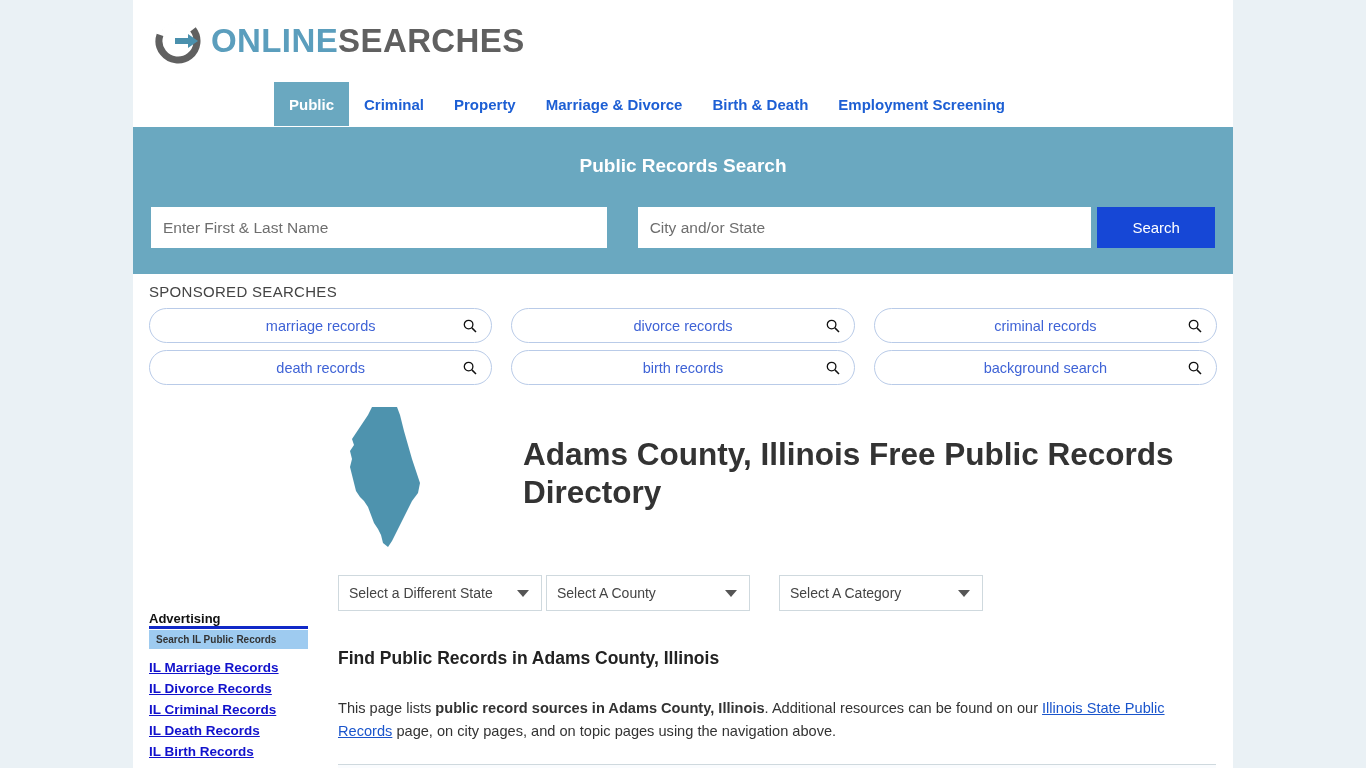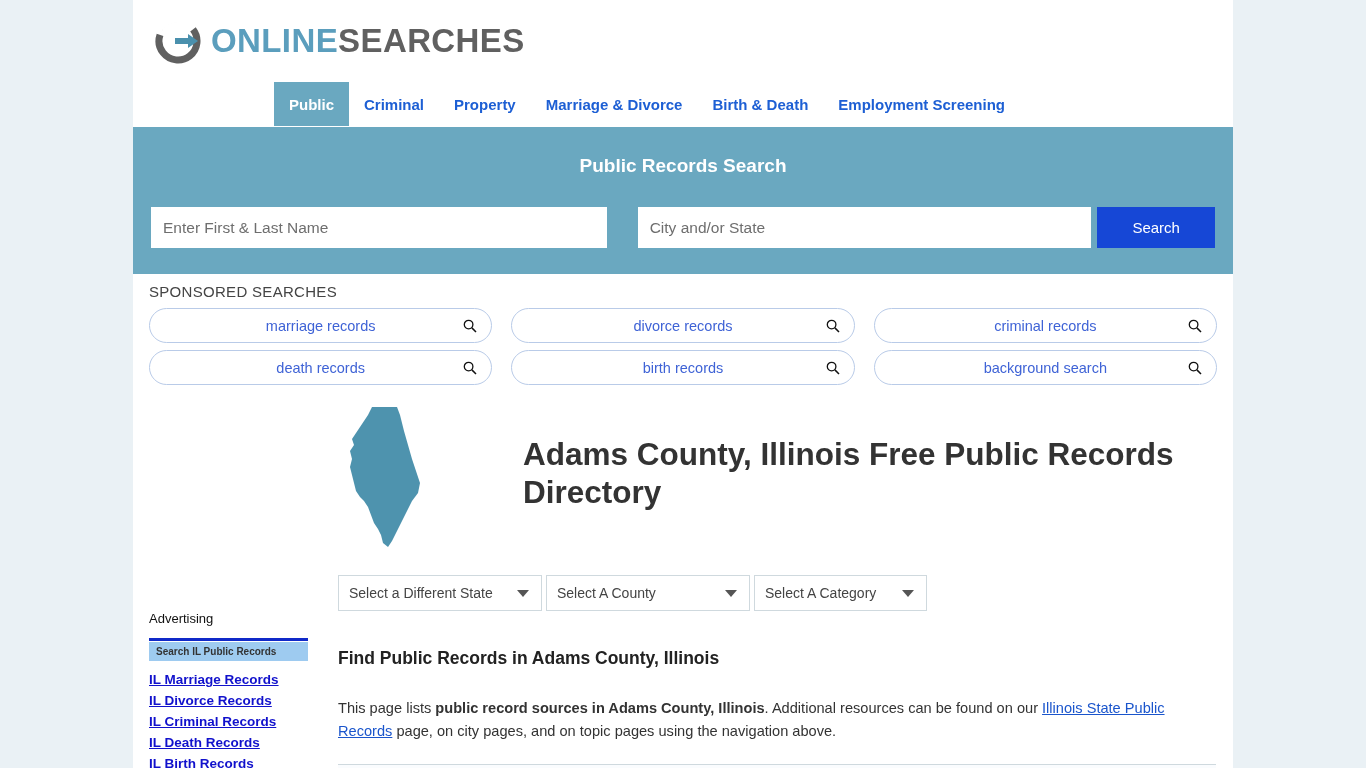--- a/index.html
+++ b/index.html
@@ -133,24 +133,24 @@
   
   .body-wrap { display: flex; padding-top: 14px; }
   .sidebar {
     width: 175px;
     padding-left: 16px;
     flex-shrink: 0;
   }
   .sidebar-spacer { height: 205px; }
   .adv-title {
     font-size: 13px;
-    font-weight: normal;
+    font-weight: bold;
     color: #111;
     border-bottom: 3px solid #1029c8;
-    padding-bottom: 12px;
+    padding-bottom: 0;
     margin-bottom: 0;
     width: 159px;
   }
   .adv-head {
     background: #9ecbf0;
     color: #333;
     font-size: 10px;
     font-weight: bold;
     padding: 4px 7px;
     width: 159px;
@@ -194,21 +194,21 @@
     display: flex;
     align-items: center;
     padding: 0 10px;
     font-size: 14px;
     color: #444;
     cursor: pointer;
     position: relative;
   }
   .select.state { width: 204px; }
   .select.county { width: 204px; }
-  .select.category { width: 173px; }
+  .select.category { width: 204px; margin-left: 25px; }
   .select .caret {
     position: absolute;
     right: 12px;
     width: 0; height: 0;
     border-left: 6px solid transparent;
     border-right: 6px solid transparent;
     border-top: 7px solid #555;
   }
   .section-head {
     font-size: 17.5px;

